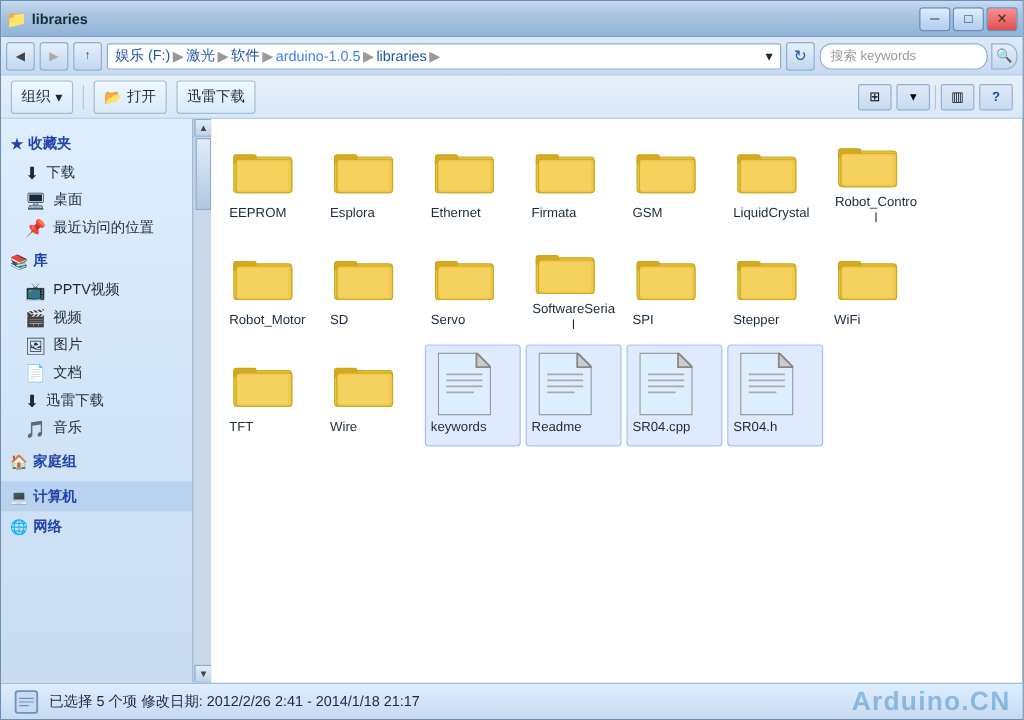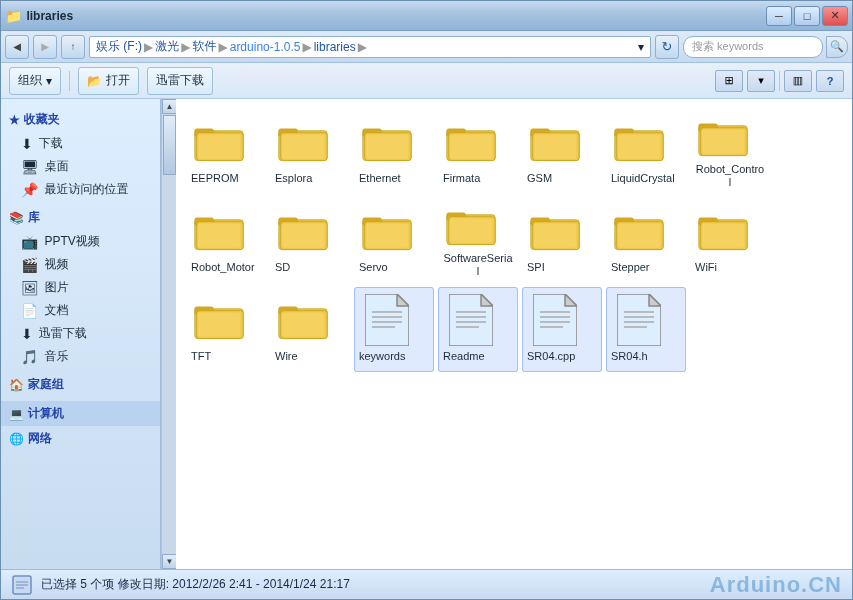--- a/index.html
+++ b/index.html
@@ -728,17 +728,17 @@
     </div>
   </div>
 
   <div class="status-bar">
     <svg class="status-icon" viewBox="0 0 22 22">
       <rect x="2" y="2" width="18" height="18" rx="2" fill="#c8daf0" stroke="#7090c0" stroke-width="1.5"></rect>
       <line x1="5" y1="8" x2="17" y2="8" stroke="#7090c0" stroke-width="1"></line>
       <line x1="5" y1="11" x2="17" y2="11" stroke="#7090c0" stroke-width="1"></line>
       <line x1="5" y1="14" x2="13" y2="14" stroke="#7090c0" stroke-width="1"></line>
     </svg>
-    <span class="status-text">已选择 5 个项  修改日期: 2012/2/26 2:41 - 2014/1/24 21:17</span>
+    <span class="status-text">已选择 5 个项  修改日期: 2012/2/26 2:41 - 2014/1/18 21:17</span>
     <span class="arduino-watermark">Arduino.CN</span>
   </div>
 
 </div>
 
 </body></html>

